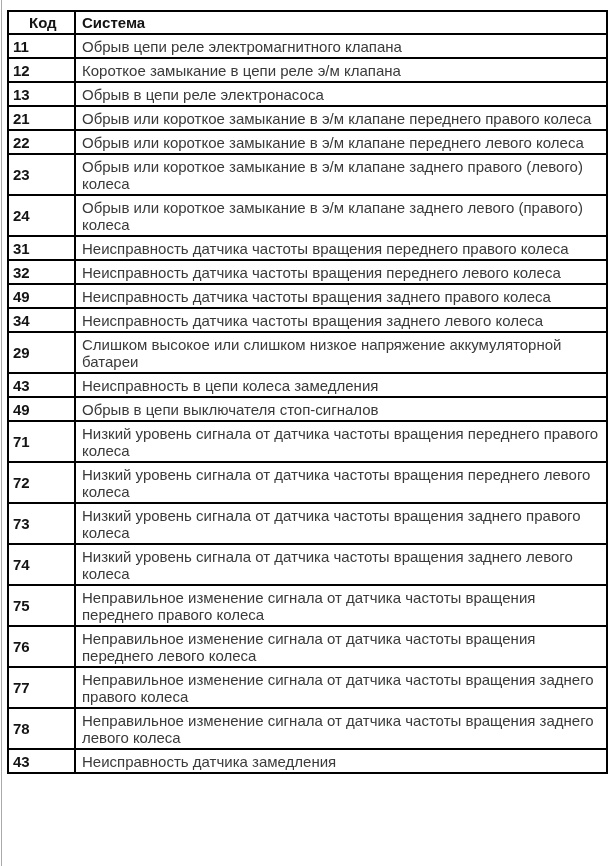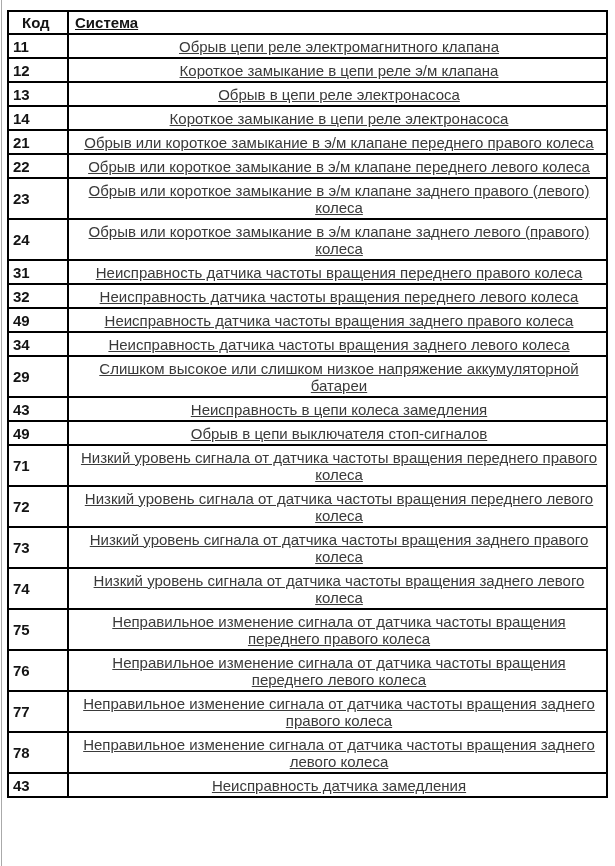--- a/index.html
+++ b/index.html
@@ -33,40 +33,38 @@
   th, td {
     border: 2px solid var(--border-color, #000000);
     text-align: left;
     font-size: 15px;
     line-height: 17px;
     word-wrap: break-word;
   }
   th {
     font-weight: bold;
     color: var(--code-color, #141414);
-    padding: 2px 3px 2px 13px;
+    padding: 2px 3px 2px 20px;
   }
   td {
     padding: 2.5px 3px 2.5px 4px;
     vertical-align: middle;
   }
   .col-code {
     width: 42px;
   }
   td.col-code {
     font-weight: bold;
     color: var(--code-color, #141414);
   }
   th.col-desc, td.col-desc {
     padding-left: 6px;
-    text-decoration: underline;
   }
   td.col-desc {
     color: var(--desc-color, #3a3a3a);
-    text-align: center;
   }
 </style>
 </head>
 <body style="background: rgb(255, 255, 255);">
 
 <div class="edge-line"></div>
 
 <table class="codes-table">
   <thead>
     <tr>
@@ -79,24 +77,20 @@
         <td class="col-code">11</td>
         <td class="col-desc">Обрыв цепи реле электромагнитного клапана</td>
       </tr>
       <tr>
         <td class="col-code">12</td>
         <td class="col-desc">Короткое замыкание в цепи реле э/м клапана</td>
       </tr>
       <tr>
         <td class="col-code">13</td>
         <td class="col-desc">Обрыв в цепи реле электронасоса</td>
-      </tr>
-      <tr>
-        <td class="col-code">14</td>
-        <td class="col-desc">Короткое замыкание в цепи реле электронасоса</td>
       </tr>
       <tr>
         <td class="col-code">21</td>
         <td class="col-desc">Обрыв или короткое замыкание в э/м клапане переднего правого колеса</td>
       </tr>
       <tr>
         <td class="col-code">22</td>
         <td class="col-desc">Обрыв или короткое замыкание в э/м клапане переднего левого колеса</td>
       </tr>
       <tr>

